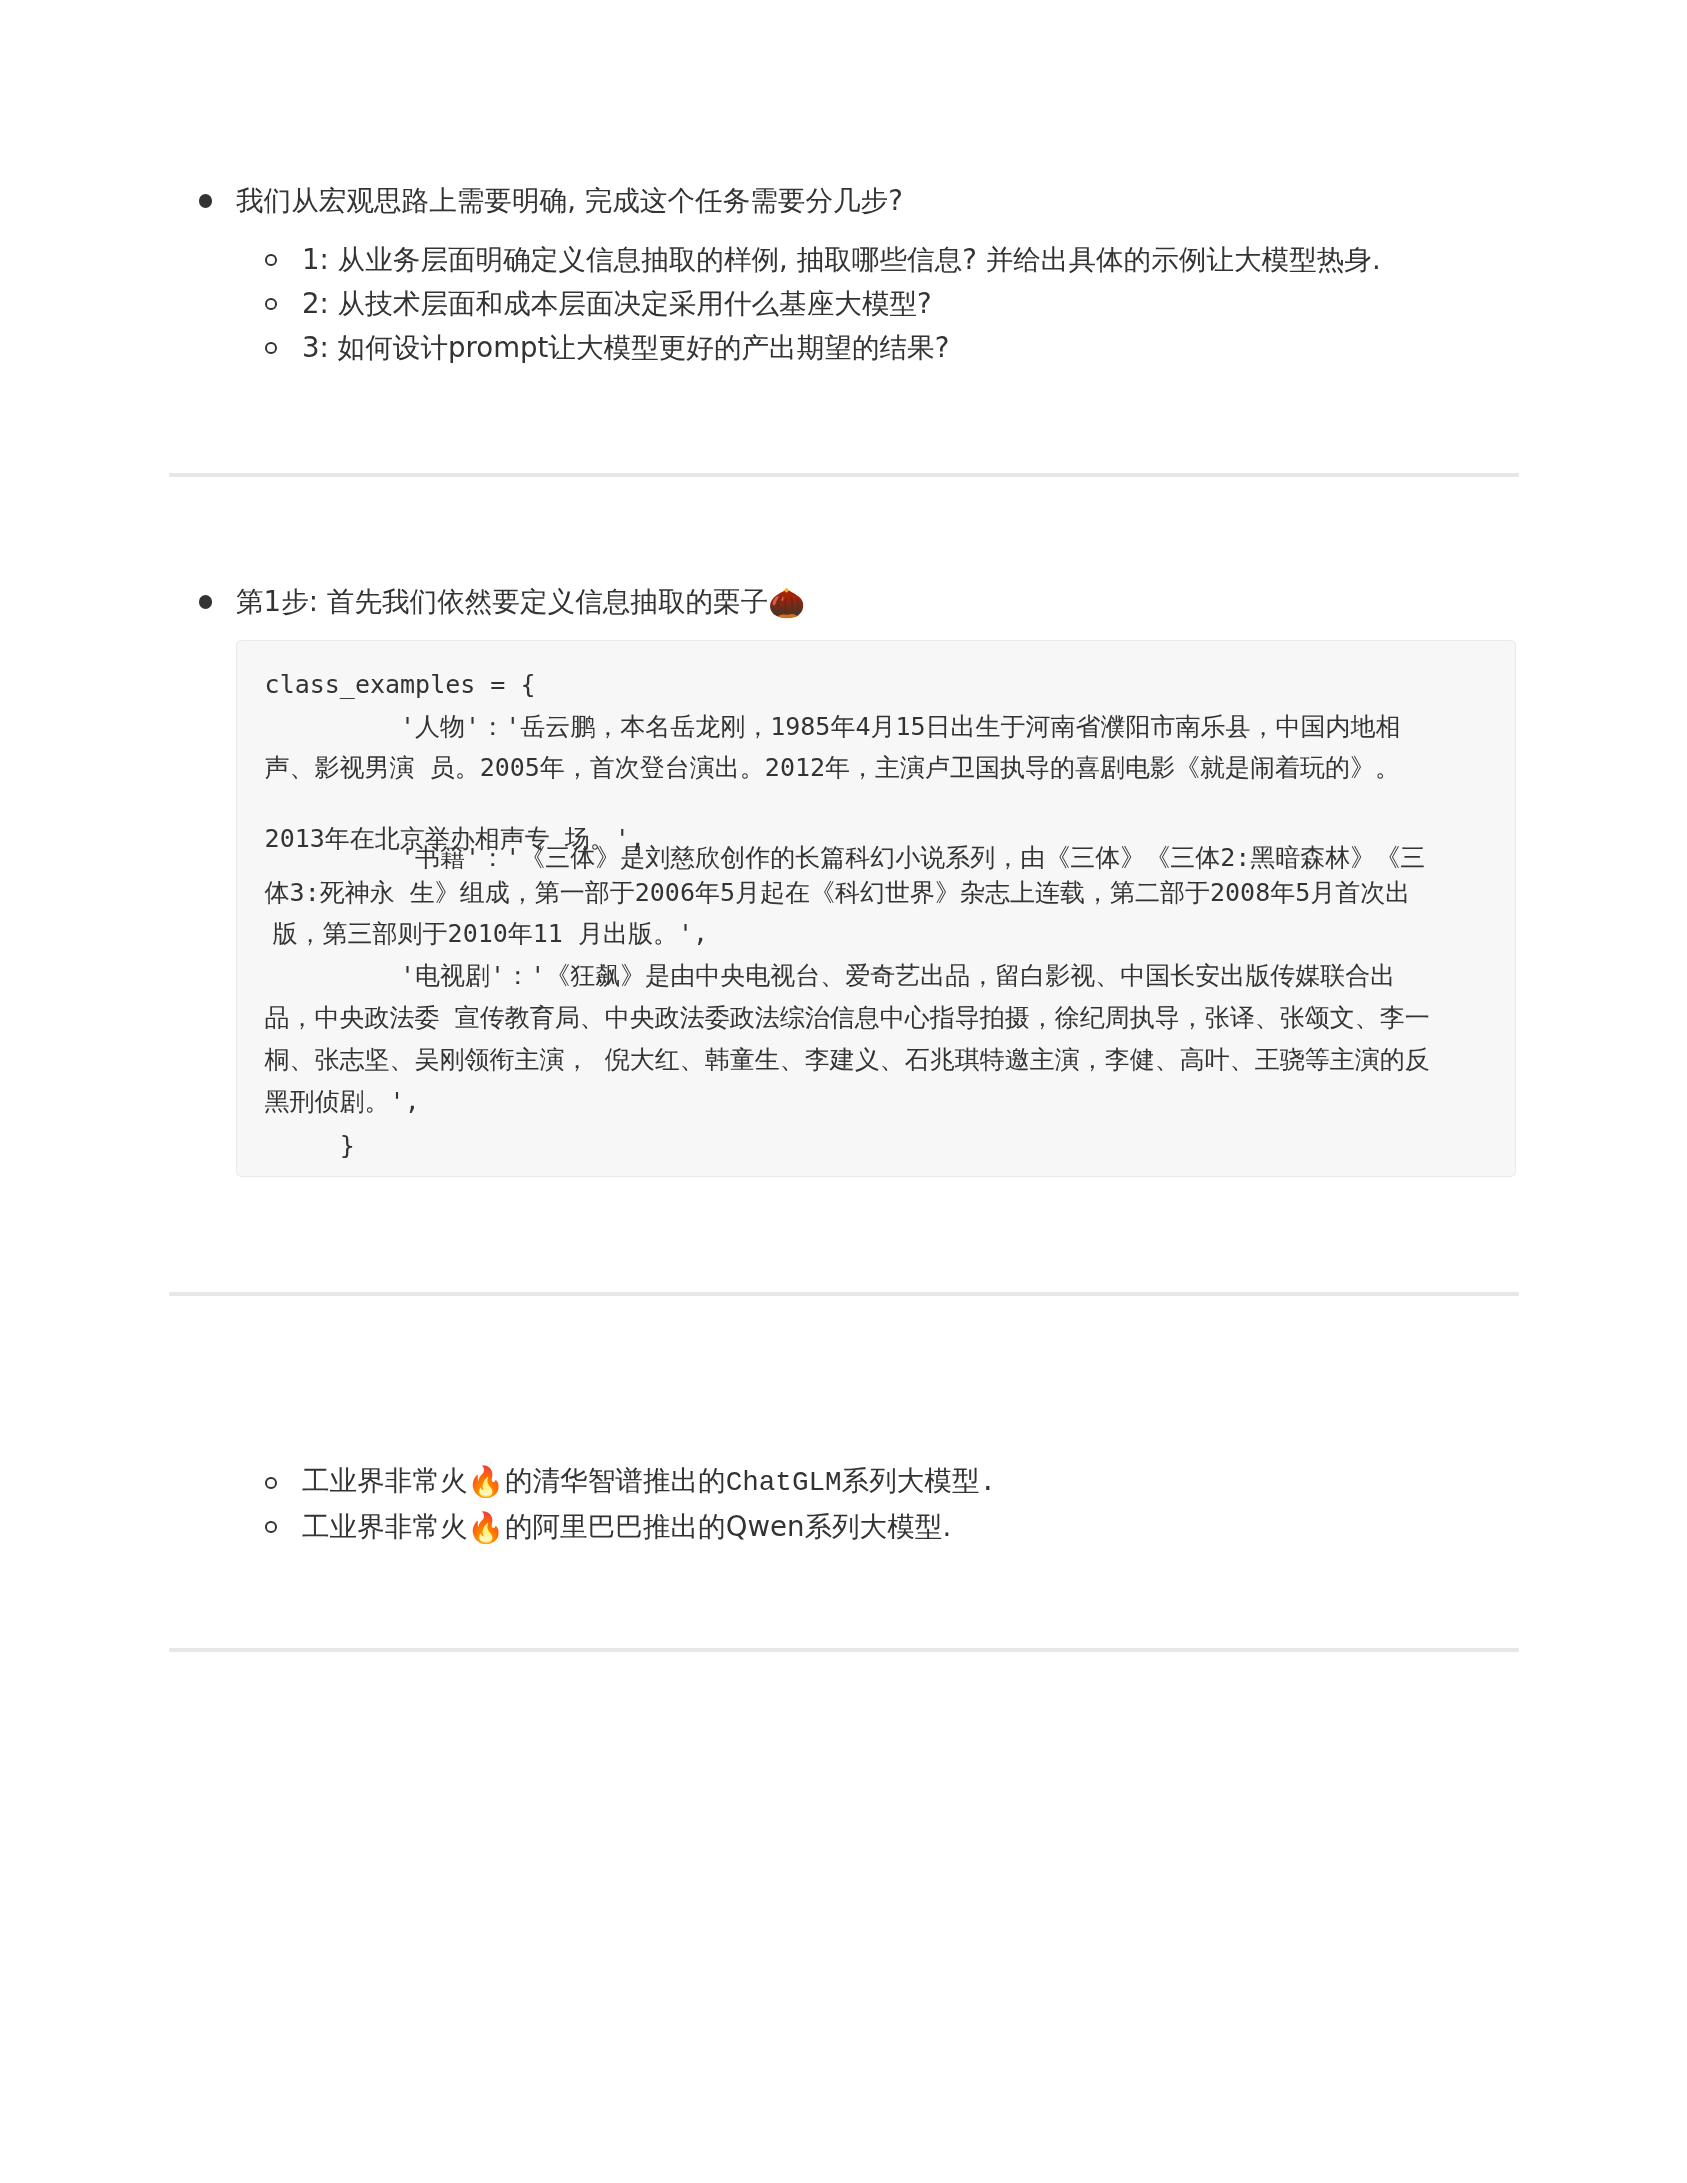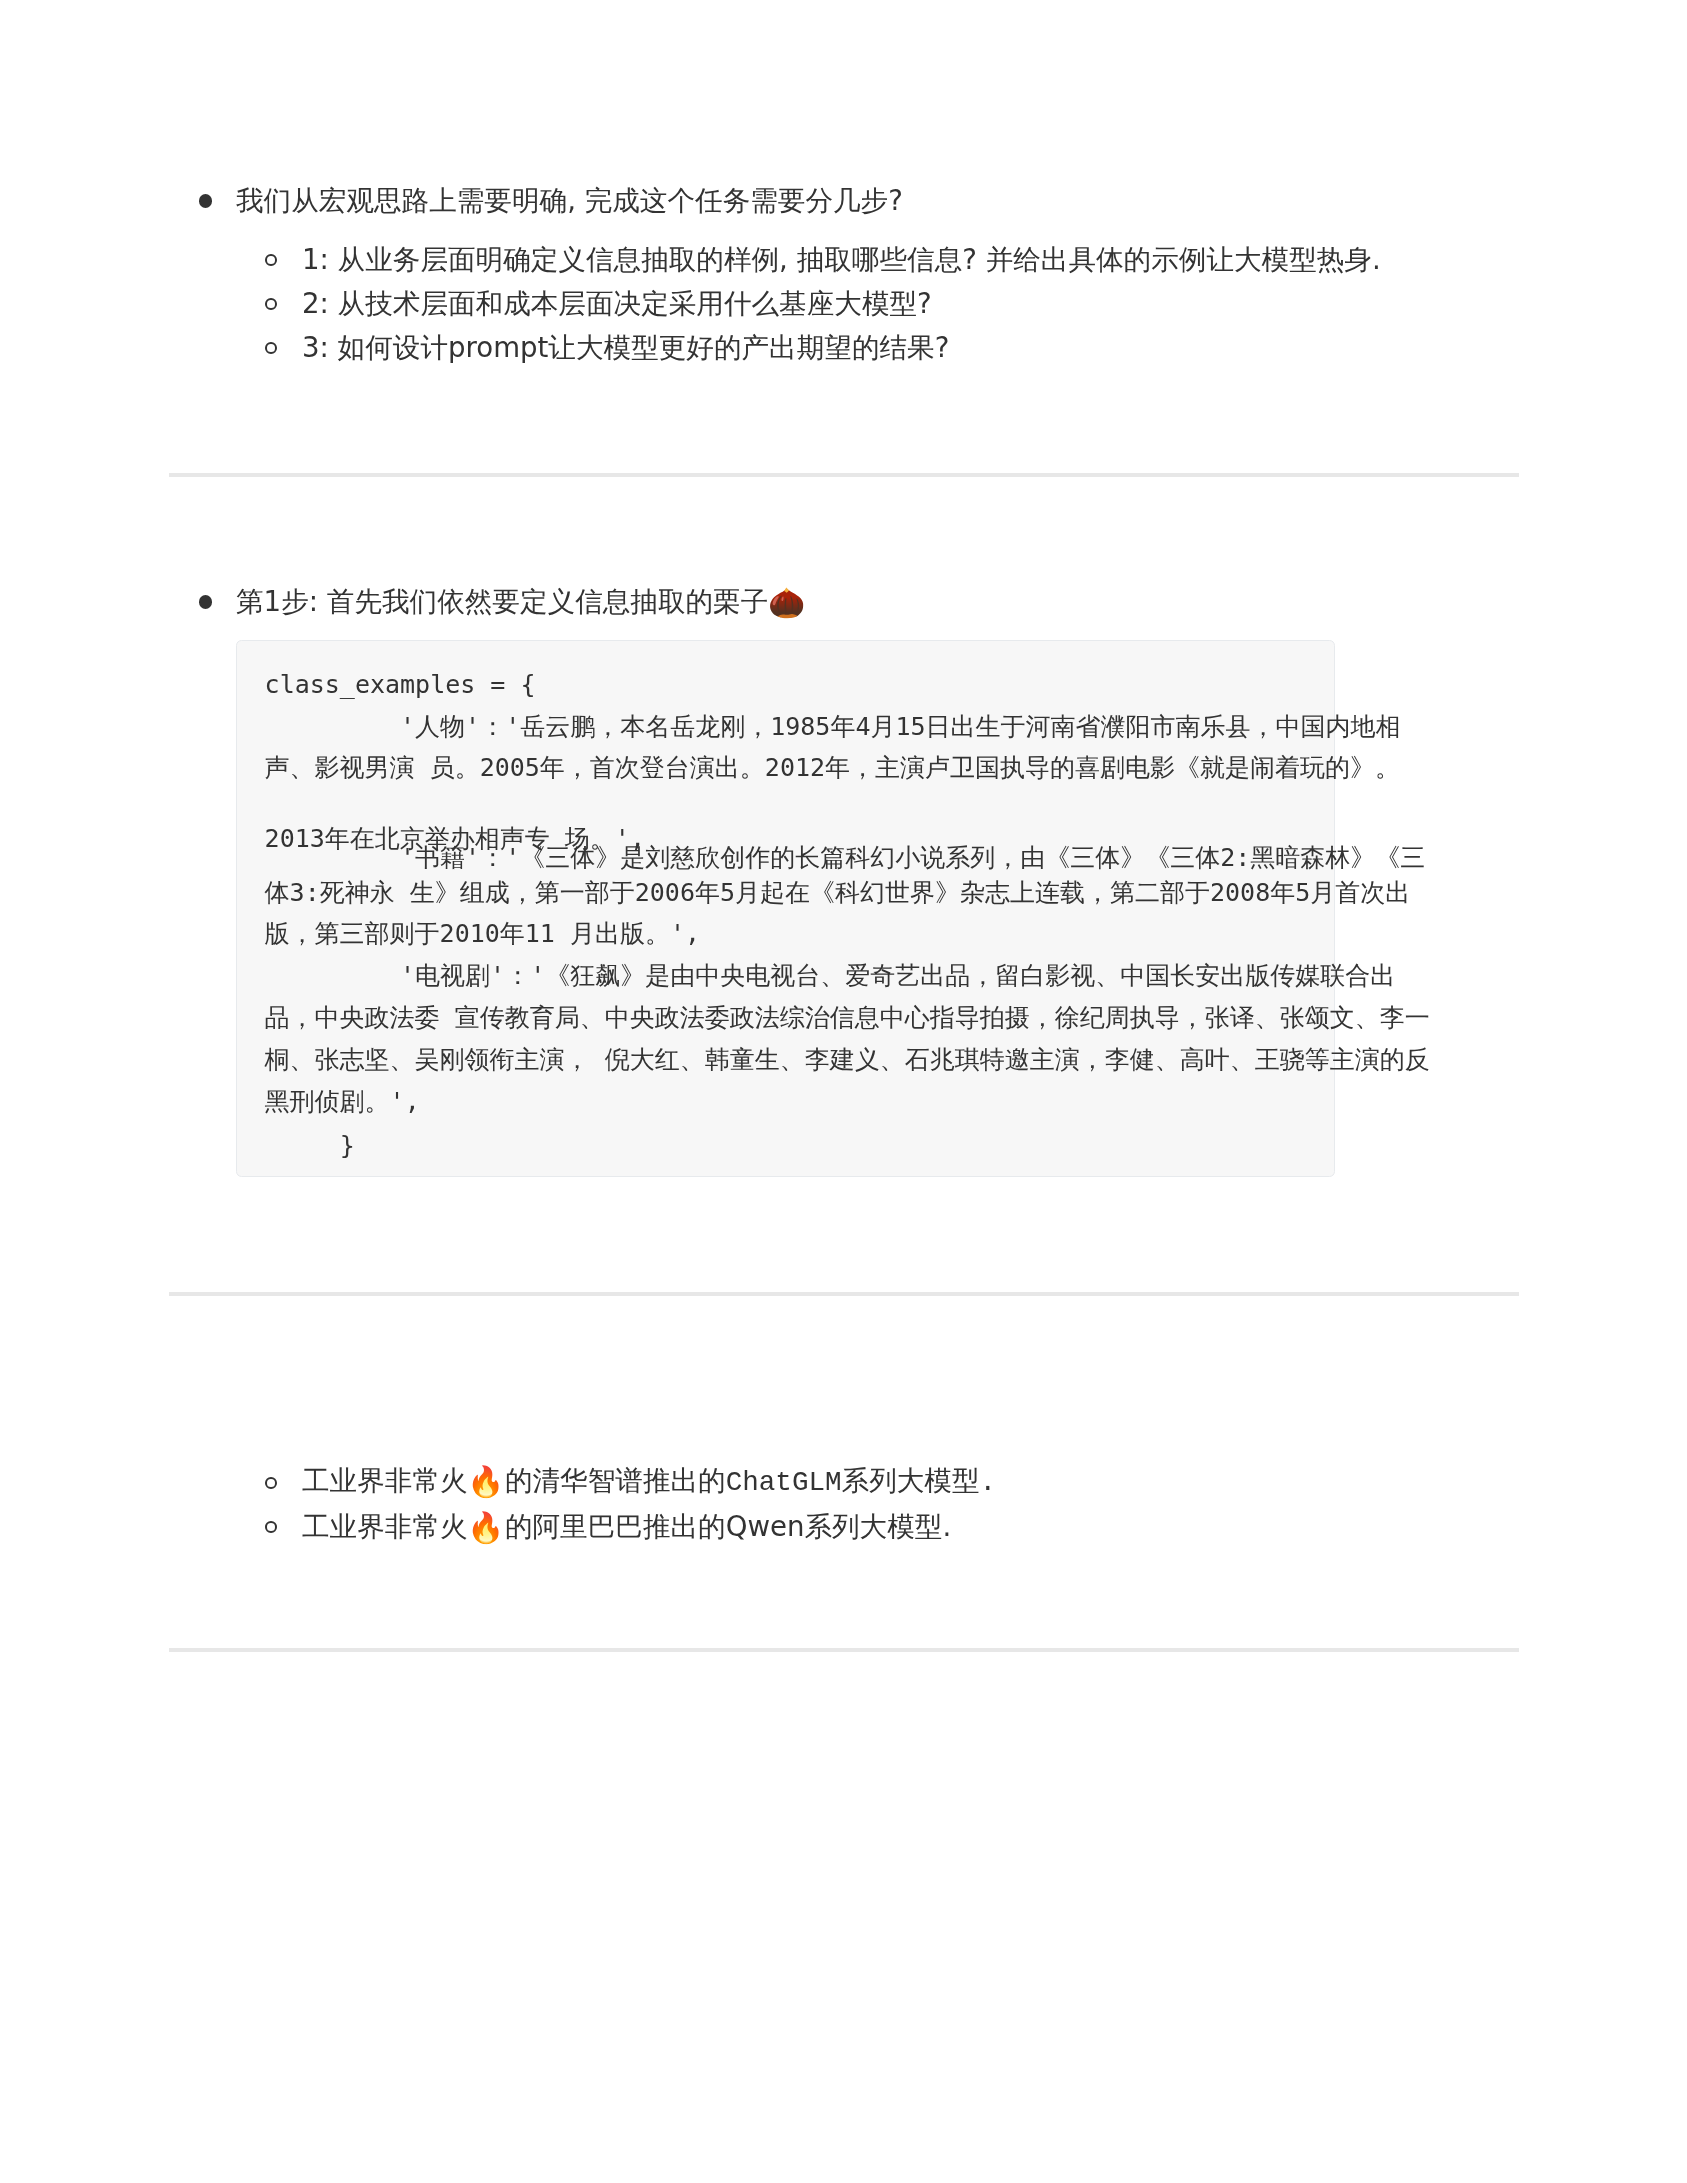--- a/index.html
+++ b/index.html
@@ -21,21 +21,21 @@
   }
   .sub-item::before {
     content: ""; position: absolute; left: -37px; top: 16px;
     width: 8.8px; height: 8.8px; border-radius: 50%; border: 2.2px solid #333333; box-sizing: content-box;
     width: 7.7px; height: 7.7px;
   }
   .divider {
     position: absolute; left: 169px; width: 1350px; height: 4.4px; background: #e7e7e7;
   }
   .code-block {
-    position: absolute; left: 236px; top: 640px; width: 1099px; height: 537px;
+    position: absolute; left: 236px; top: 640px; width: 1280px; height: 537px;
     background: #f7f7f7; border: 1.7px solid #e7eaed; border-radius: 5.5px; box-sizing: border-box;
   }
   .code-line {
     position: absolute; left: 27.6px; font-family: "DejaVu Sans Mono", "Liberation Mono", monospace;
     font-size: 25px; line-height: 42px; white-space: pre; color: #333333;
   }
   .emoji { font-size: 30px; display: inline-block; vertical-align: -2.2px; }
 </style>
 </head>
 <body>
@@ -61,21 +61,21 @@
     <span>第1步: 首先我们依然要定义信息抽取的栗子</span><span class="emoji">🌰</span>
   </div>
 
   <div class="code-block">
     <div class="code-line" style="top:23px;">class_examples = {</div>
     <div class="code-line" style="top:65px;">         '人物'：'岳云鹏，本名岳龙刚，1985年4月15日出生于河南省濮阳市南乐县，中国内地相</div>
     <div class="code-line" style="top:106px;">声、影视男演 员。2005年，首次登台演出。2012年，主演卢卫国执导的喜剧电影《就是闹着玩的》。</div>
     <div class="code-line" style="top:148px;margin-top:29px;">2013年在北京举办相声专 场。',</div>
     <div class="code-line" style="top:196px;text-align:right;">         '书籍'：'《三体》是刘慈欣创作的长篇科幻小说系列，由《三体》《三体2:黑暗森林》《三</div>
     <div class="code-line" style="top:231px;">体3:死神永 生》组成，第一部于2006年5月起在《科幻世界》杂志上连载，第二部于2008年5月首次出</div>
-    <div class="code-line" style="top:272px;">版，第三部则于2010年11 月出版。',</div>
+    <div class="code-line" style="top:272px;margin-left:8px;">版，第三部则于2010年11 月出版。',</div>
     <div class="code-line" style="top:314px;">         '电视剧'：'《狂飙》是由中央电视台、爱奇艺出品，留白影视、中国长安出版传媒联合出</div>
     <div class="code-line" style="top:398px;">桐、张志坚、吴刚领衔主演， 倪大红、韩童生、李建义、石兆琪特邀主演，李健、高叶、王骁等主演的反</div>
     <div class="code-line" style="top:356px;">品，中央政法委 宣传教育局、中央政法委政法综治信息中心指导拍摄，徐纪周执导，张译、张颂文、李一</div>
     <div class="code-line" style="top:440px;">黑刑侦剧。',</div>
     <div class="code-line" style="top:484px;">     }</div>
   </div>
 
   <div class="divider" style="top:1292px;"></div>
 
   <div class="sub-item" style="top:1461px;font-family:Liberation Mono, monospace;">

